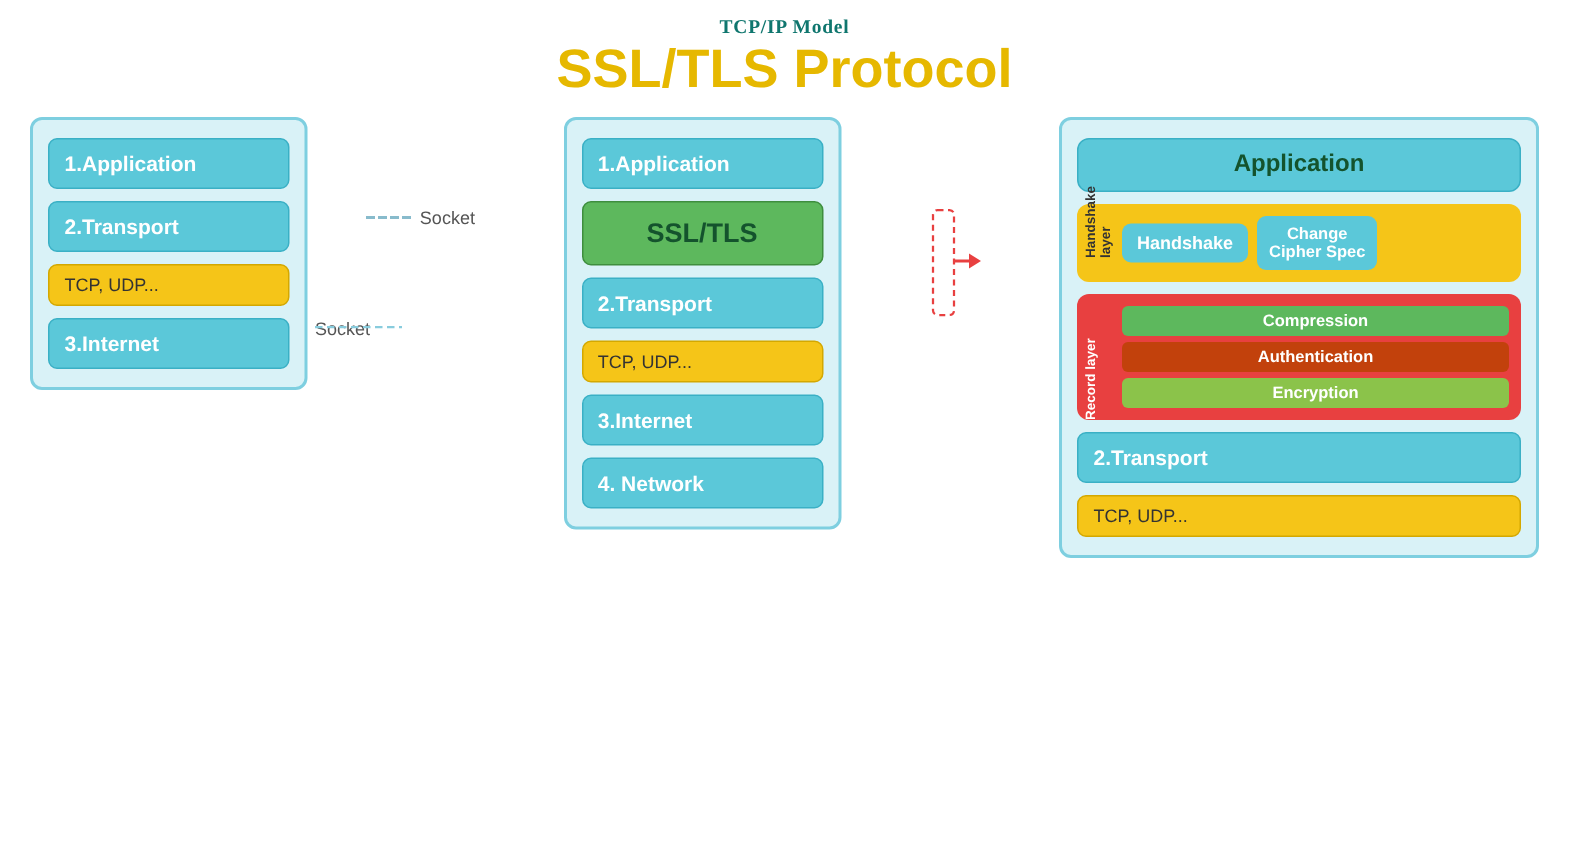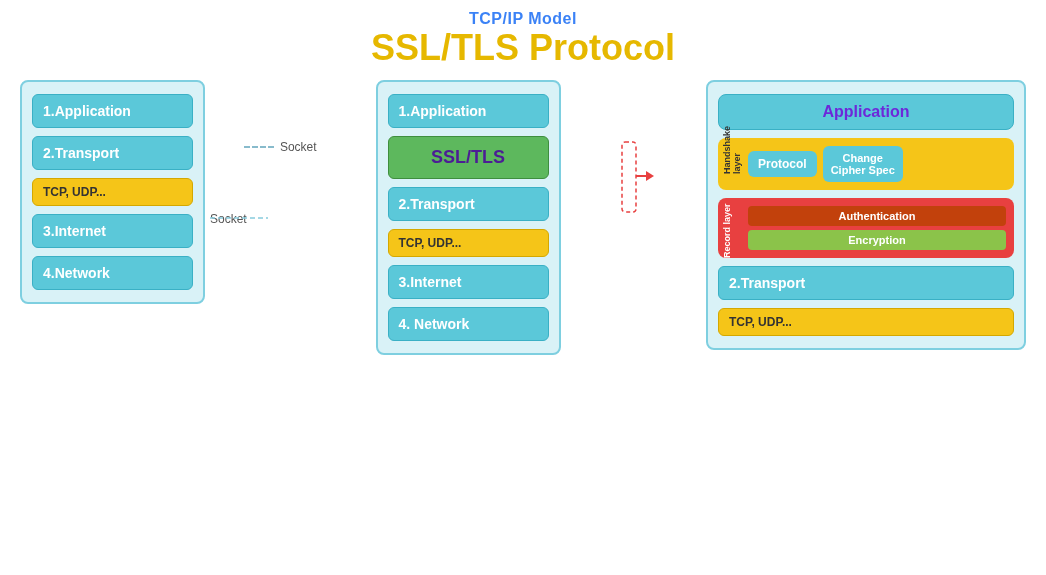--- a/index.html
+++ b/index.html
@@ -12,24 +12,25 @@
       display: flex;
       flex-direction: column;
       align-items: center;
       padding: 10px 20px;
     }
     .title-area {
       text-align: center;
       margin-bottom: 12px;
     }
     .subtitle {
-      color: #3b82f6;
-      font-size: 16px;
+      color: #0f766e;
+      font-size: 13px;
       font-weight: bold;
       letter-spacing: 0.5px;
+      font-family: Liberation Serif, serif;
     }
     .main-title {
       color: #e6b800;
       font-size: 36px;
       font-weight: bold;
       line-height: 1.1;
     }
     .diagrams-row {
       display: flex;
       flex-direction: row;
@@ -85,38 +86,38 @@
       font-size: 14px;
       font-weight: bold;
       padding: 8px 10px;
       text-align: left;
     }
     .layer-box.yellow {
       background: #f5c518;
       border: 1.5px solid #d4a800;
       color: #333;
       font-size: 12px;
-      font-weight: bold;
+      font-weight: normal;
       padding: 6px 10px;
     }
     .layer-box.green {
       background: #5db85d;
       border: 1.5px solid #3e8e3e;
-      color: #4c1d95;
+      color: #14532d;
       font-size: 18px;
       font-weight: bold;
       text-align: center;
       padding: 10px 10px;
     }
     
     .right-app-box {
       background: #5bc8d9;
       border: 1.5px solid #3ab0c5;
       border-radius: 8px;
-      color: #6d28d9;
+      color: #14532d;
       font-size: 16px;
       font-weight: bold;
       padding: 8px 10px;
       text-align: center;
     }
     .right-yellow-area {
       background: #f5c518;
       border-radius: 8px;
       padding: 8px 8px 8px 30px;
       position: relative;
@@ -233,21 +234,20 @@
   <div class="main-title">SSL/TLS Protocol</div>
 </div>
 
 <div class="diagrams-row">
 
   <div class="left-panel">
     <div class="layer-box">1.Application</div>
     <div class="layer-box">2.Transport</div>
     <div class="layer-box yellow">TCP, UDP...</div>
     <div class="layer-box">3.Internet</div>
-    <div class="layer-box">4.Network</div>
   </div>
 
   <div class="conn-left-mid">
     <div style="display:flex; align-items:center; gap:4px;">
       <div class="dashed-line"></div>
       <span class="socket-label" style="position:relative; margin-left:2px;">Socket</span>
     </div>
   </div>
 
   <div class="mid-panel">
@@ -278,30 +278,31 @@
   <div class="right-panel">
 
     <div class="right-app-box">Application</div>
 
     <div class="right-yellow-area">
       <span class="side-label side-label-hs" style="position:absolute; left:4px; top:0; bottom:0; display:flex; align-items:center; font-size:9px; color:#333; writing-mode:vertical-rl; transform:rotate(180deg); font-weight:bold;">
         Handshake layer
       </span>
       <div class="right-yellow-inner">
         <div class="handshake-row">
-          <div class="hs-box">Protocol</div>
+          <div class="hs-box">Handshake</div>
           <div class="hs-box" style="font-size:11px; padding:6px 8px;">Change<br>Cipher Spec</div>
         </div>
       </div>
     </div>
 
     <div class="right-red-area">
       <span style="position:absolute; left:4px; top:0; bottom:0; display:flex; align-items:center; font-size:9px; color:#fff; writing-mode:vertical-rl; transform:rotate(180deg); font-weight:bold;">
         Record layer
       </span>
+      <div class="record-stripe stripe-green">Compression</div>
       <div class="record-stripe stripe-orange">Authentication</div>
       <div class="record-stripe stripe-lime">Encryption</div>
     </div>
 
     <div class="layer-box">2.Transport</div>
 
     <div class="layer-box yellow">TCP, UDP...</div>
   </div>
 
 </div>

